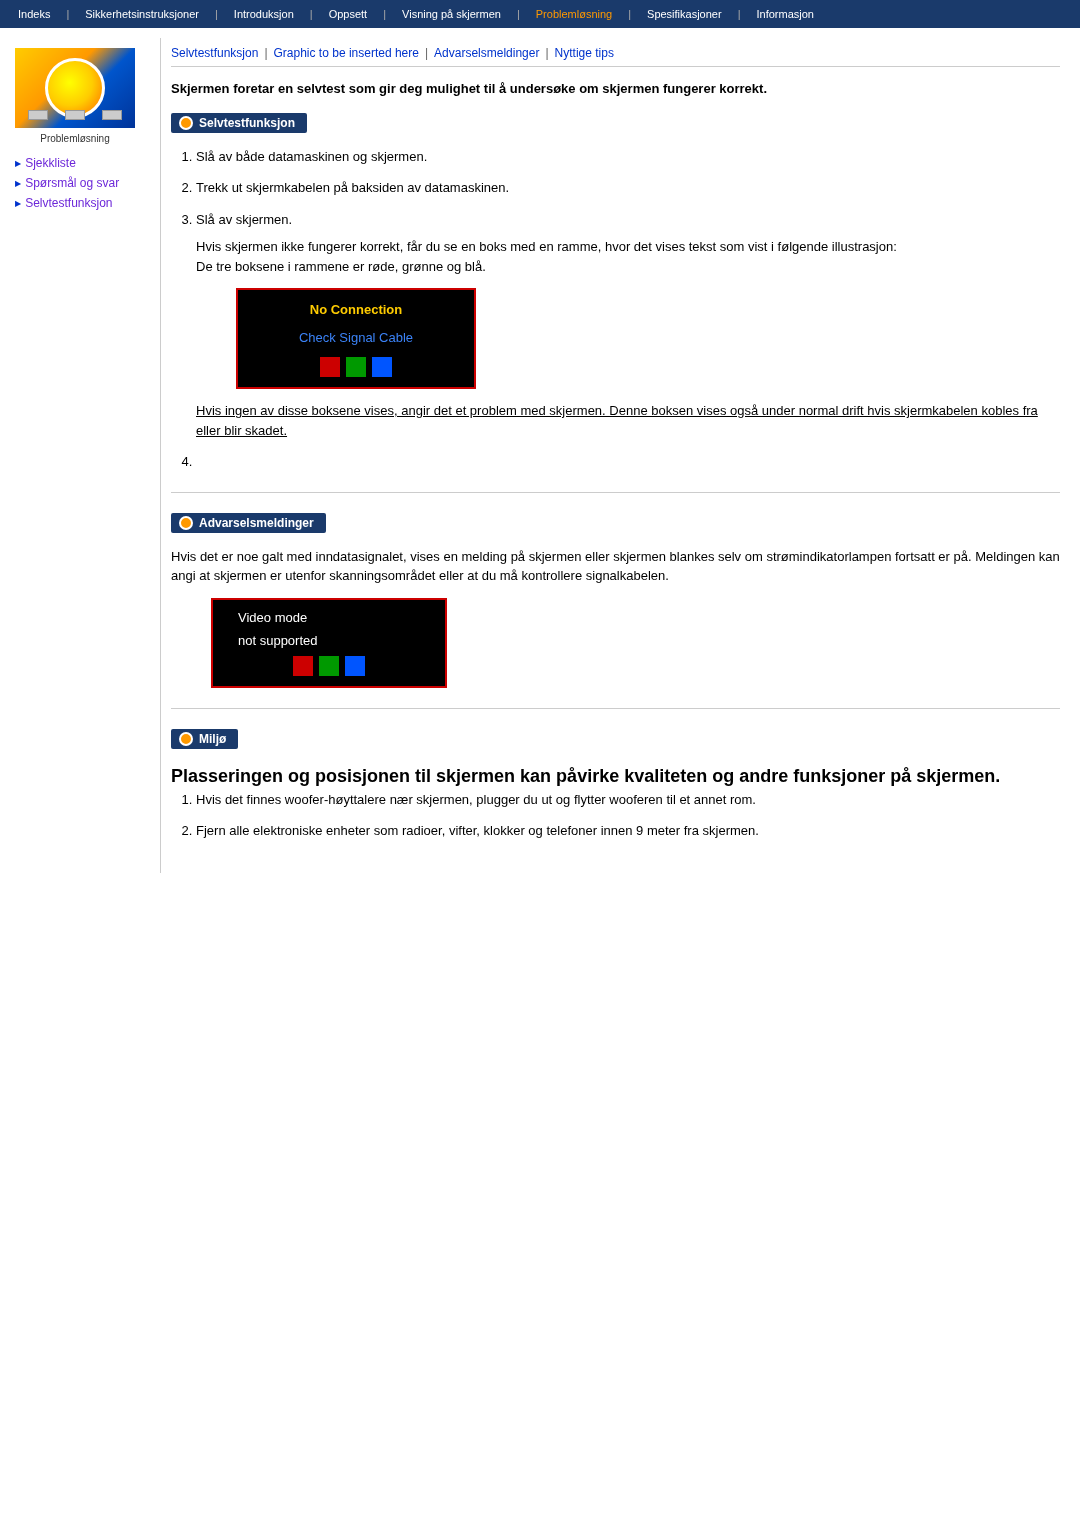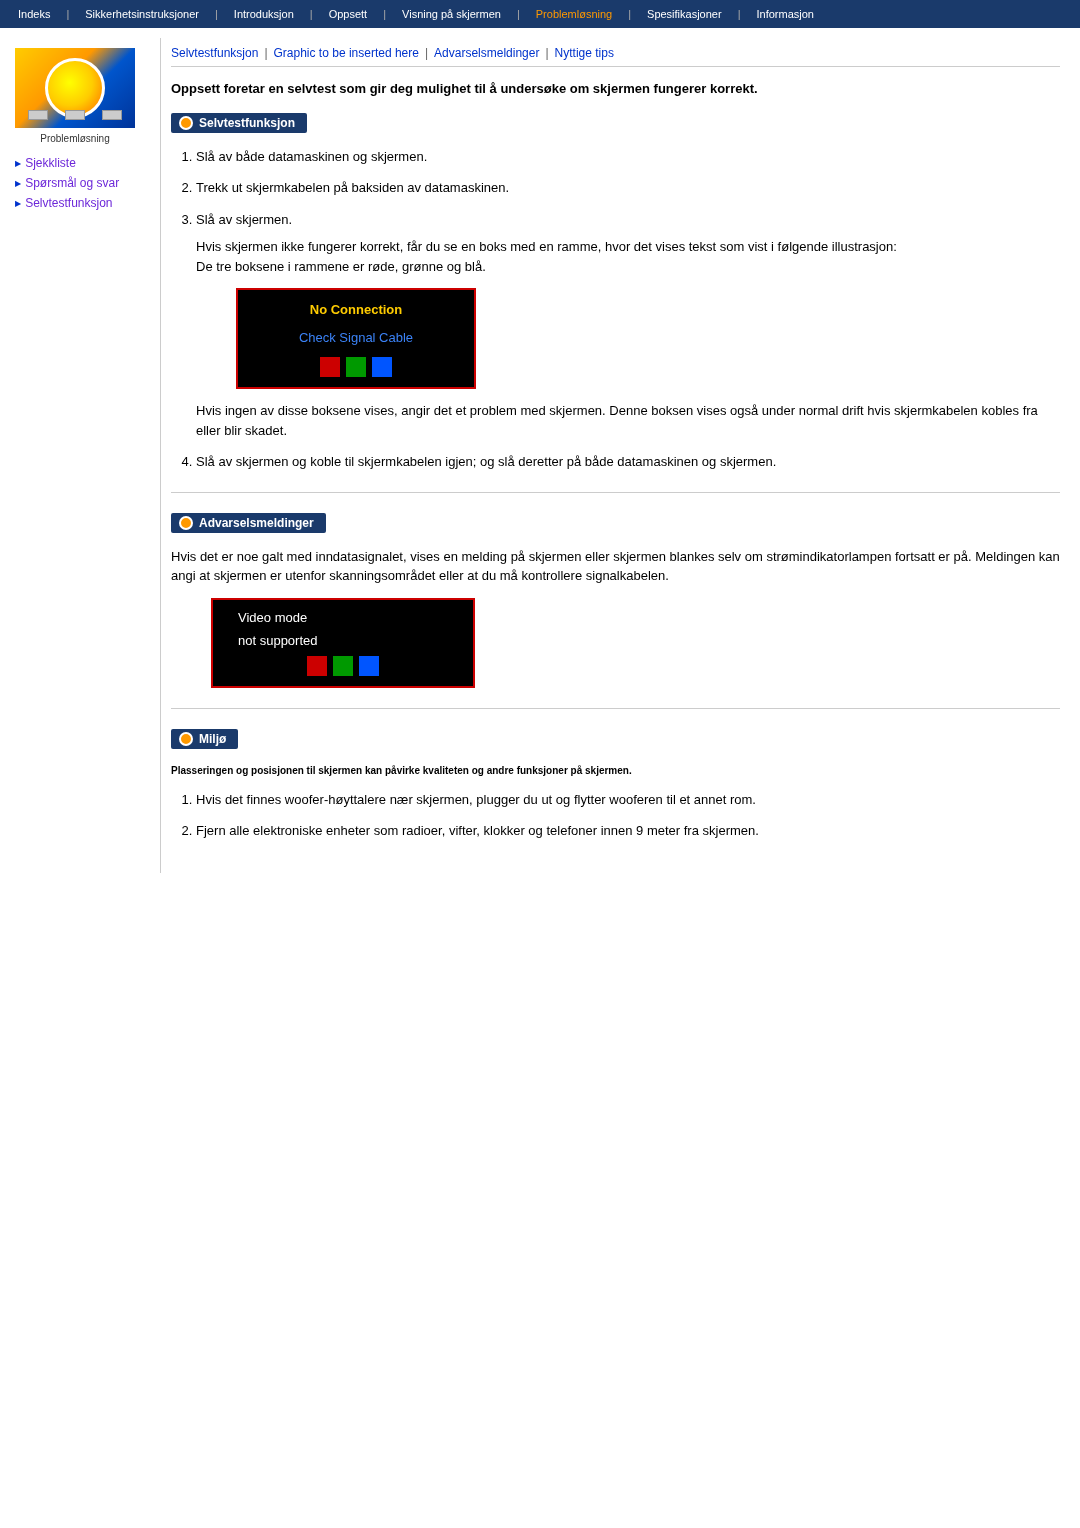--- a/index.html
+++ b/index.html
@@ -202,21 +202,21 @@
       display: flex;
       justify-content: center;
       gap: 6px;
     }
     .dot-red { width: 20px; height: 20px; background: #cc0000; }
     .dot-green { width: 20px; height: 20px; background: #009900; }
     .dot-blue { width: 20px; height: 20px; background: #0055ff; }
 
     
     .video-box {
-      width: 264px;
+      width: 236px;
       background: #000;
       border: 2px solid #cc0000;
       margin: 12px 0 12px 40px;
       padding: 10px 15px;
       text-align: center;
     }
     .video-box-text {
       color: #fff;
       font-size: 13px;
       margin-bottom: 8px;
@@ -232,22 +232,21 @@
     
     .section-divider {
       border: none;
       border-top: 1px solid #ccc;
       margin: 20px 0;
     }
 
     
     .miljo-intro {
       font-weight: bold;
-      font-size: 10px;
-      margin-bottom: 12px;
+      font-size: 18px;
       line-height: 1.5;
     }
   </style>
 </head>
 <body>
 
 <div class="top-nav">
   <span class="nav-item">Indeks</span>
   <span class="nav-separator">|</span>
   <span class="nav-item">Sikkerhetsinstruksjoner</span>
@@ -289,21 +288,21 @@
       <span class="breadcrumb-link">Selvtestfunksjon</span>
       <span class="breadcrumb-sep">|</span>
       <span class="breadcrumb-link">Graphic to be inserted here</span>
       <span class="breadcrumb-sep">|</span>
       <span class="breadcrumb-link">Advarselsmeldinger</span>
       <span class="breadcrumb-sep">|</span>
       <span class="breadcrumb-link">Nyttige tips</span>
     </div>
 
     
-    <p class="intro-text">Oppsett foretar en selvtest som gir deg mulighet til å undersøke om skjermen fungerer korrekt.</p>
+    <p class="intro-text">Skjermen foretar en selvtest som gir deg mulighet til å undersøke om skjermen fungerer korrekt.</p>
 
     
     <div class="section-header">
       <div class="section-header-dot"></div>
       <span>Selvtestfunksjon</span>
     </div>
 
     <ol class="content-list">
       <li>Slå av både datamaskinen og skjermen.</li>
       <li>Trekk ut skjermkabelen på baksiden av datamaskinen.</li>
@@ -318,24 +317,23 @@
         <div class="signal-box">
           <div class="signal-box-title">No Connection</div>
           <div class="signal-box-sub">Check Signal Cable</div>
           <div class="signal-box-dots">
             <div class="dot-red"></div>
             <div class="dot-green"></div>
             <div class="dot-blue"></div>
           </div>
         </div>
 
-        <div class="para-text" style="margin-left:0; margin-top:12px;">Hvis ingen av disse boksene vises, angir det et problem med skjermen. Denne boksen vises også under normal drift hvis skjermkabelen kobles fra eller blir skadet.</div>
+        <div class="para-text" style="margin-left:0; margin-top:12px;text-decoration:underline;">Hvis ingen av disse boksene vises, angir det et problem med skjermen. Denne boksen vises også under normal drift hvis skjermkabelen kobles fra eller blir skadet.</div>
       </li>
       <li>
-        <span>Slå av skjermen og koble til skjermkabelen igjen; og slå deretter på både datamaskinen og skjermen.</span>
       </li>
     </ol>
 
     <hr class="section-divider">
 
     
     <div class="section-header">
       <div class="section-header-dot"></div>
       <span>Advarselsmeldinger</span>
     </div>

